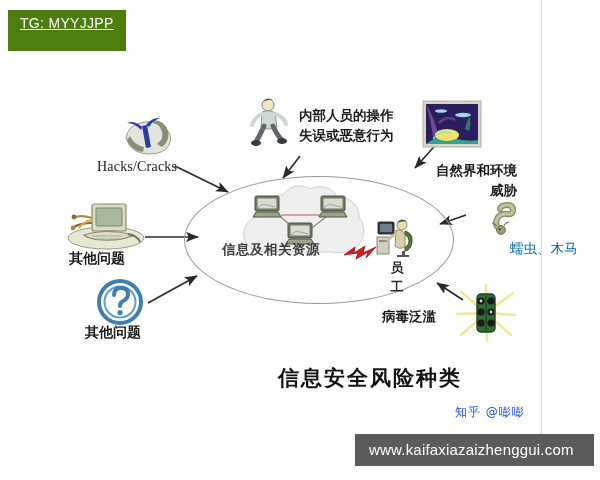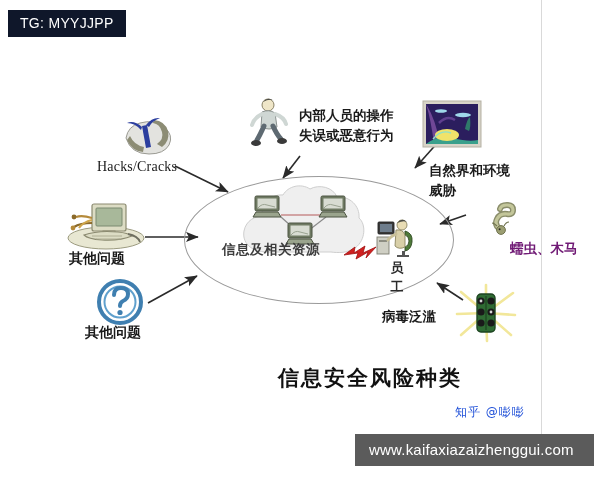--- a/index.html
+++ b/index.html
@@ -8,25 +8,26 @@
     background:#ffffff;
     font-family:"Liberation Sans","DejaVu Sans",sans-serif;
     overflow:hidden;
     position:relative;
   }
   #stage{position:relative;width:600px;height:480px;background:#fff;overflow:hidden;}
 
   
   .tg-badge{
     position:absolute;left:8px;top:10px;
-    background:#0f172a;color:#ffffff;
+    background:#4d7c0f;color:#ffffff;
     font-size:14px;letter-spacing:.3px;
-    padding:5px 12px 6px 12px;
+    padding:5px 12px 20px 12px;
     font-family:"Liberation Sans",sans-serif;
     white-space:nowrap;
+    text-decoration:underline;
   }
   .site-badge{
     position:absolute;left:355px;top:434px;
     background:#5b5b5b;color:#ffffff;
     font-size:15px;letter-spacing:.2px;
     padding:7px 20px 8px 14px;
     font-family:"Liberation Sans",sans-serif;
     white-space:nowrap;
   }
   .zhihu-wm{
@@ -76,24 +77,24 @@
   }
   .other-label{
     left:85px;top:324px;font-size:14px;font-weight:bold;color:#1a1a1a;
   }
   .insider-label{
     left:299px;top:105px;font-size:13.5px;font-weight:bold;color:#1a1a1a;
     line-height:20px;text-align:left;width:98px;white-space:normal;
   }
   .nature-label{
     left:429px;top:160px;font-size:13.5px;font-weight:bold;color:#1a1a1a;
-    line-height:20px;text-align:left;width:88px;white-space:normal;
+    line-height:20px;text-align:right;width:88px;white-space:normal;
   }
   .worm-label{
-    left:462px;top:240px;font-size:13.5px;font-weight:bold;color:#701a75;padding-left:48px;
+    left:462px;top:240px;font-size:13.5px;font-weight:normal;color:#0369a1;padding-left:48px;
   }
   .virus-label{
     left:382px;top:308px;font-size:13.5px;font-weight:bold;color:#1a1a1a;
   }
   .main-title{
     left:243px;top:364px;font-size:21px;font-weight:bold;color:#111;
     letter-spacing:2px;
     margin-left:35px;
   }
 

